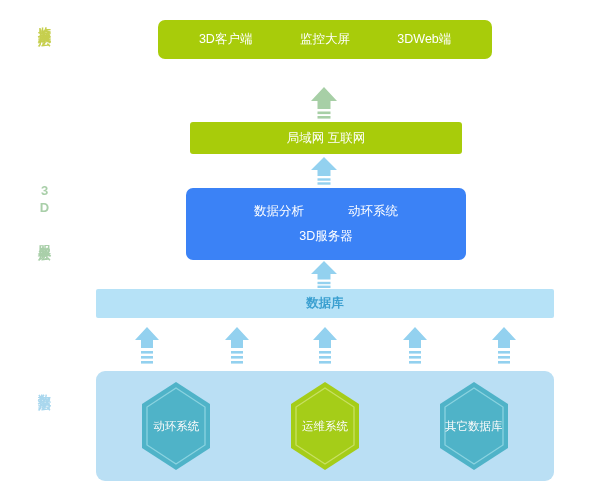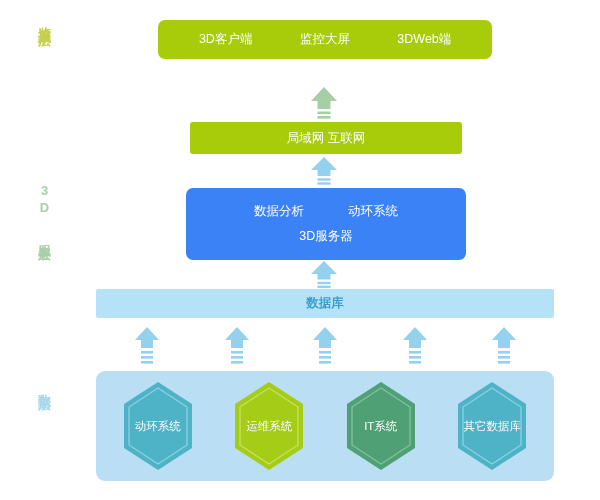--- a/index.html
+++ b/index.html
@@ -259,27 +259,20 @@
 
     <div class="hex">
       <svg width="74" height="92" viewBox="0 0 74 92" aria-hidden="true">
         <polygon points="37,2 71,24 71,68 37,90 3,68 3,24" fill="#a5cd18"></polygon>
         <polygon points="37,8 66,27 66,65 37,84 8,65 8,27" fill="none" stroke="#c8e063" stroke-width="1.3"></polygon>
       </svg>
       <span class="hex-label">运维系统</span>
     </div>
 
 
-    <div class="hex">
-      <svg width="74" height="92" viewBox="0 0 74 92" aria-hidden="true">
-        <polygon points="37,2 71,24 71,68 37,90 3,68 3,24" fill="#4fa074"></polygon>
-        <polygon points="37,8 66,27 66,65 37,84 8,65 8,27" fill="none" stroke="#84c29e" stroke-width="1.3"></polygon>
-      </svg>
-      <span class="hex-label">IT系统</span>
-    </div>
 
     <div class="hex">
       <svg width="74" height="92" viewBox="0 0 74 92" aria-hidden="true">
         <polygon points="37,2 71,24 71,68 37,90 3,68 3,24" fill="#4fb3c8"></polygon>
         <polygon points="37,8 66,27 66,65 37,84 8,65 8,27" fill="none" stroke="#8ad3e0" stroke-width="1.3"></polygon>
       </svg>
       <span class="hex-label">其它数据库</span>
     </div>
 
   </div>

